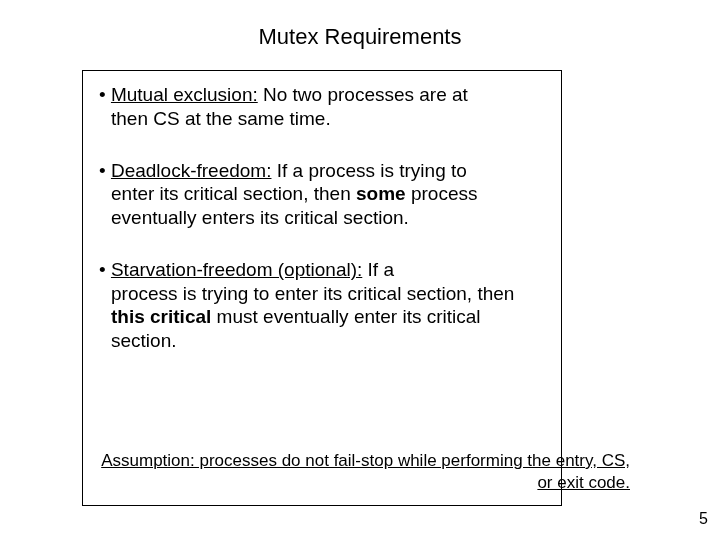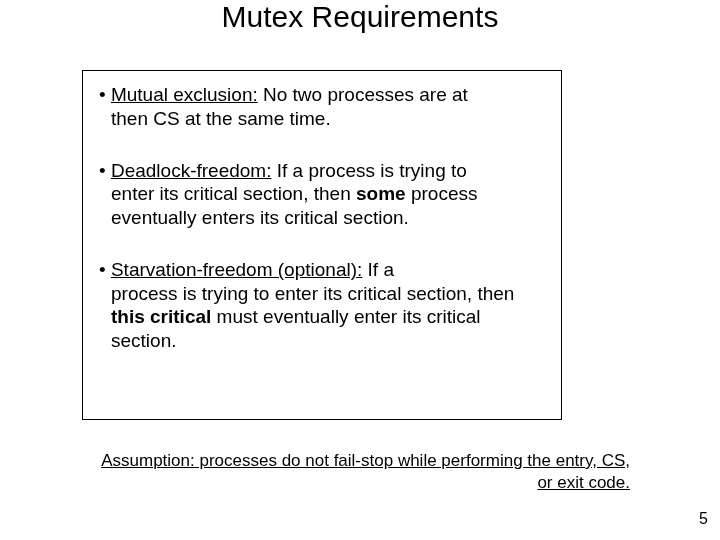--- a/index.html
+++ b/index.html
@@ -12,30 +12,30 @@
     color: #000;
   }
   .slide {
     position: relative;
     width: 720px;
     height: 540px;
     box-sizing: border-box;
   }
   .title {
     text-align: center;
-    font-size: 30px;
-    padding-top: 0;
+    font-size: 22px;
+    padding-top: 24px;
     font-weight: normal;
   }
   .box {
     position: absolute;
     left: 82px;
     top: 70px;
     width: 480px;
-    height: 350px;
+    height: 436px;
     border: 1px solid #000;
     box-sizing: border-box;
     padding: 12px 16px 12px 14px;
     font-size: 19px;
     line-height: 1.25;
   }
   .item {
     margin-bottom: 28px;
   }
   .item:last-child {

